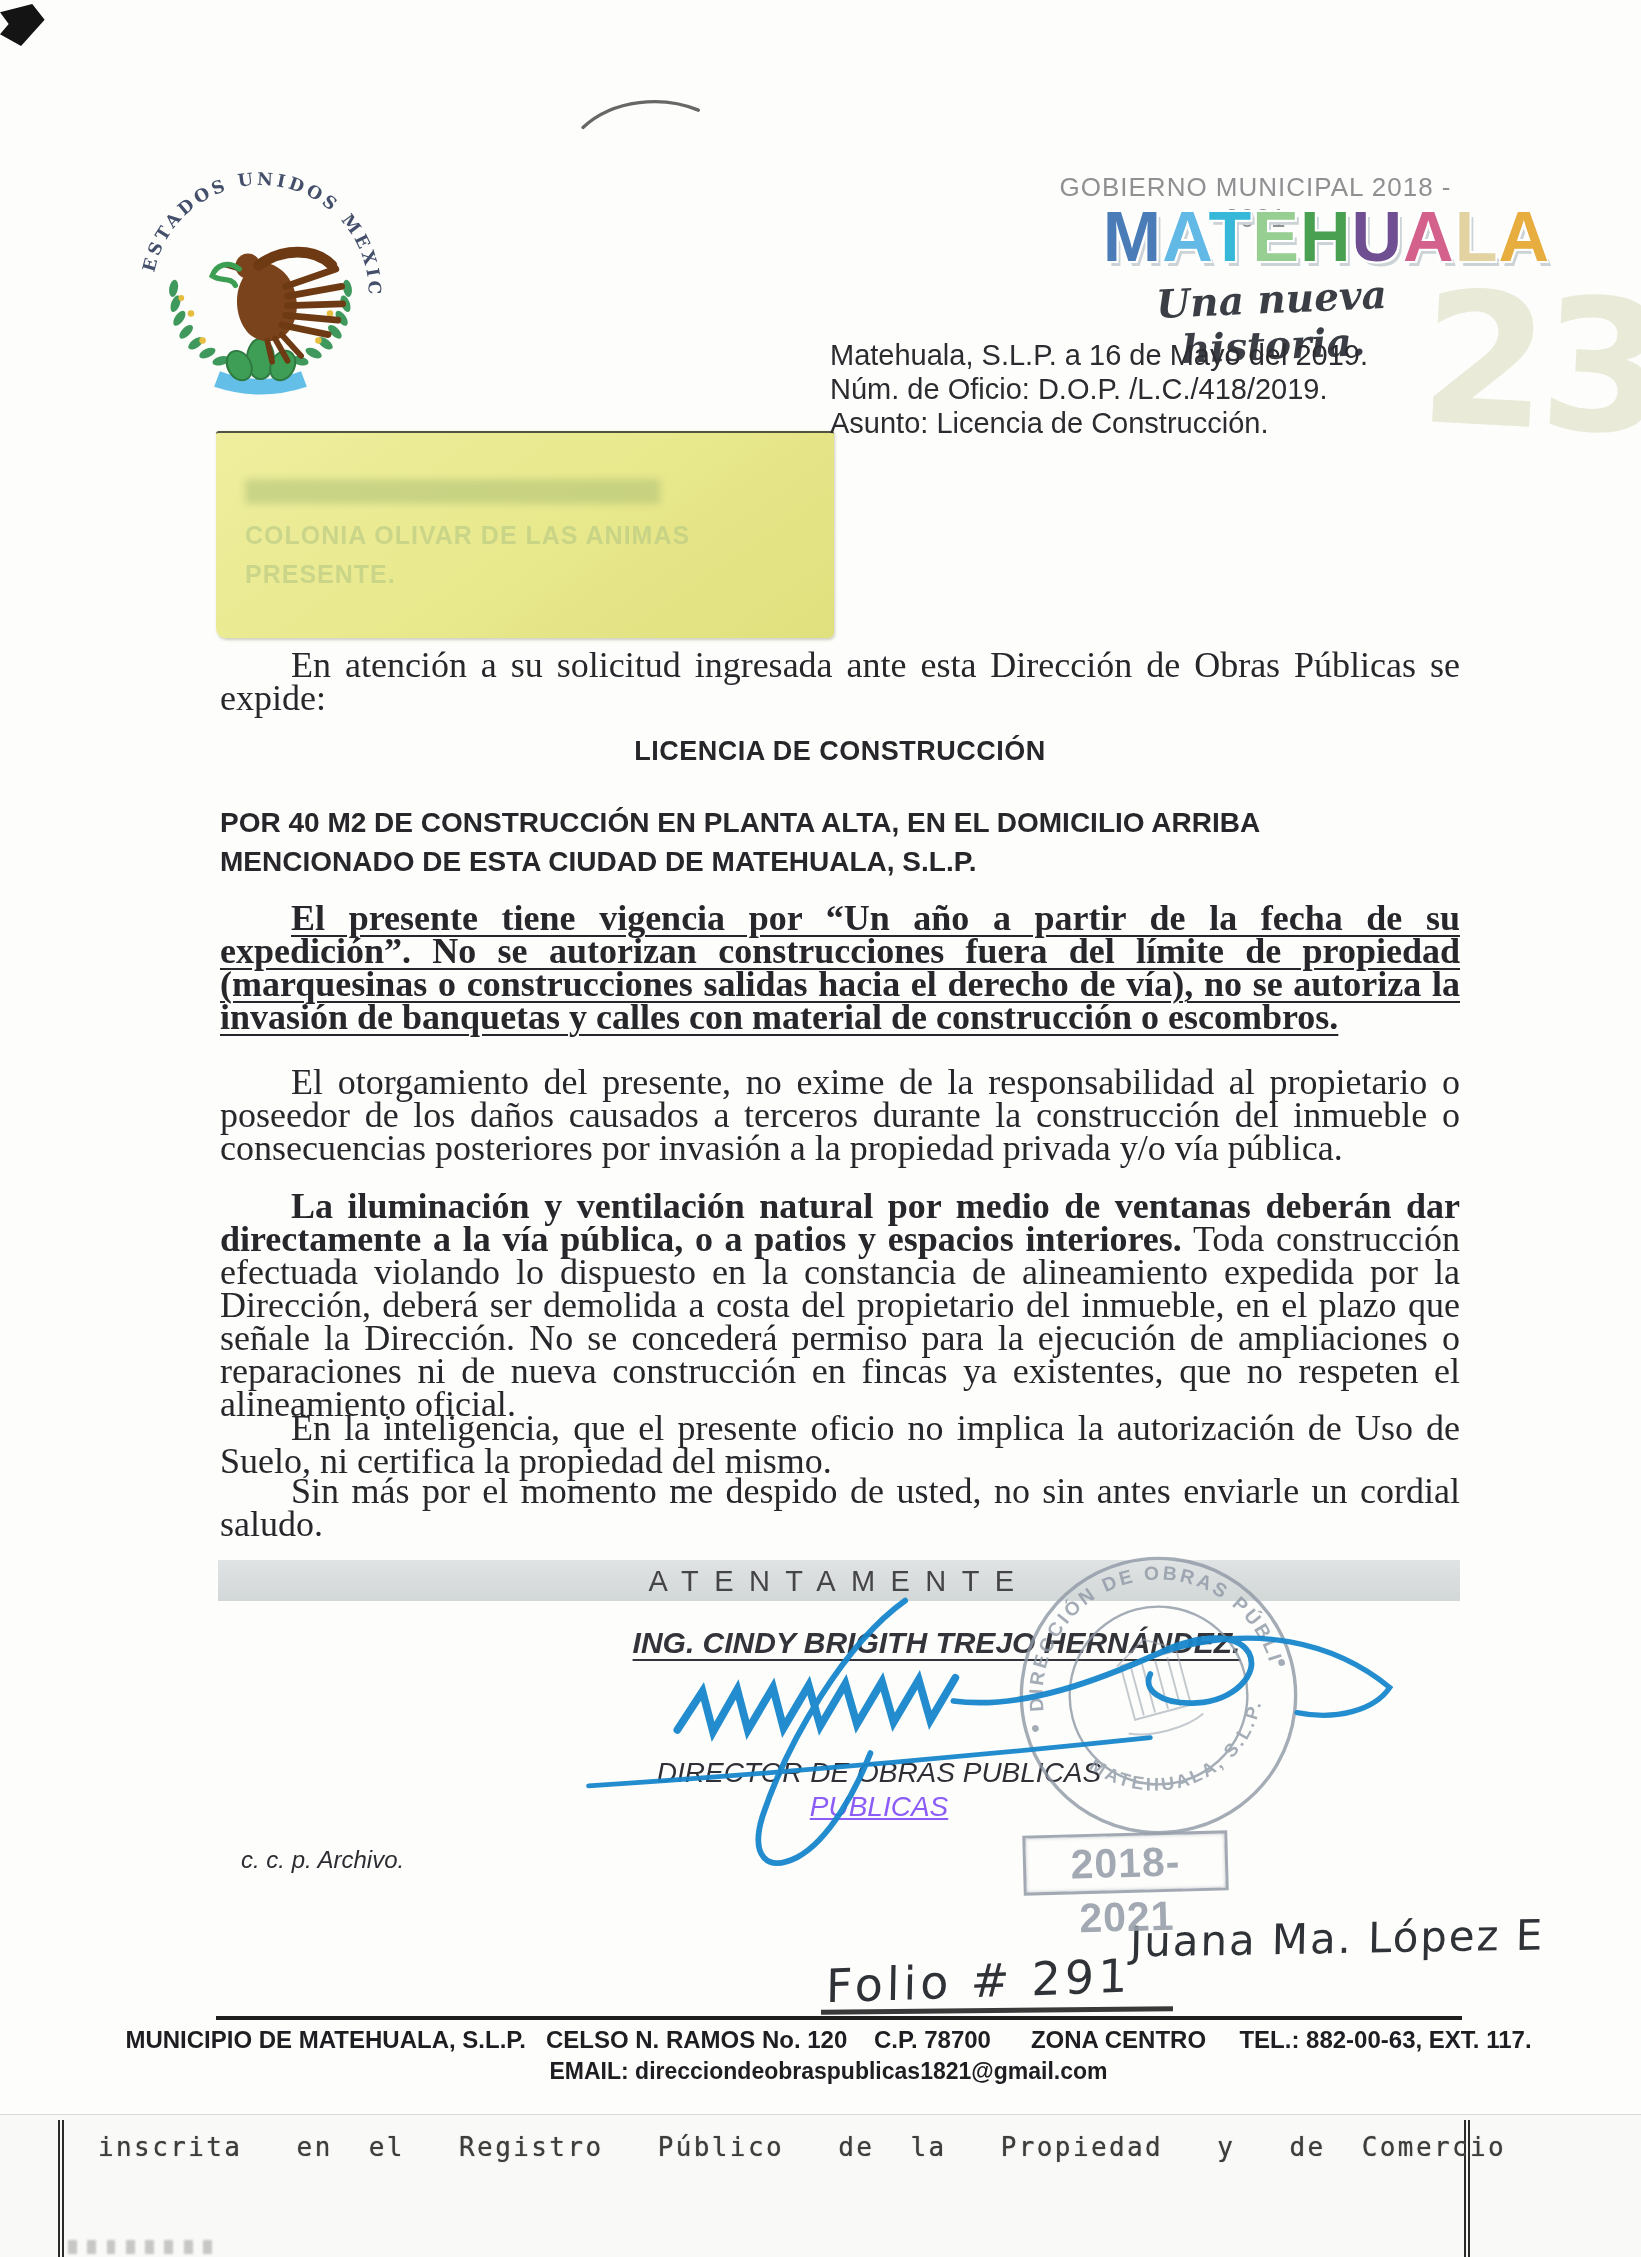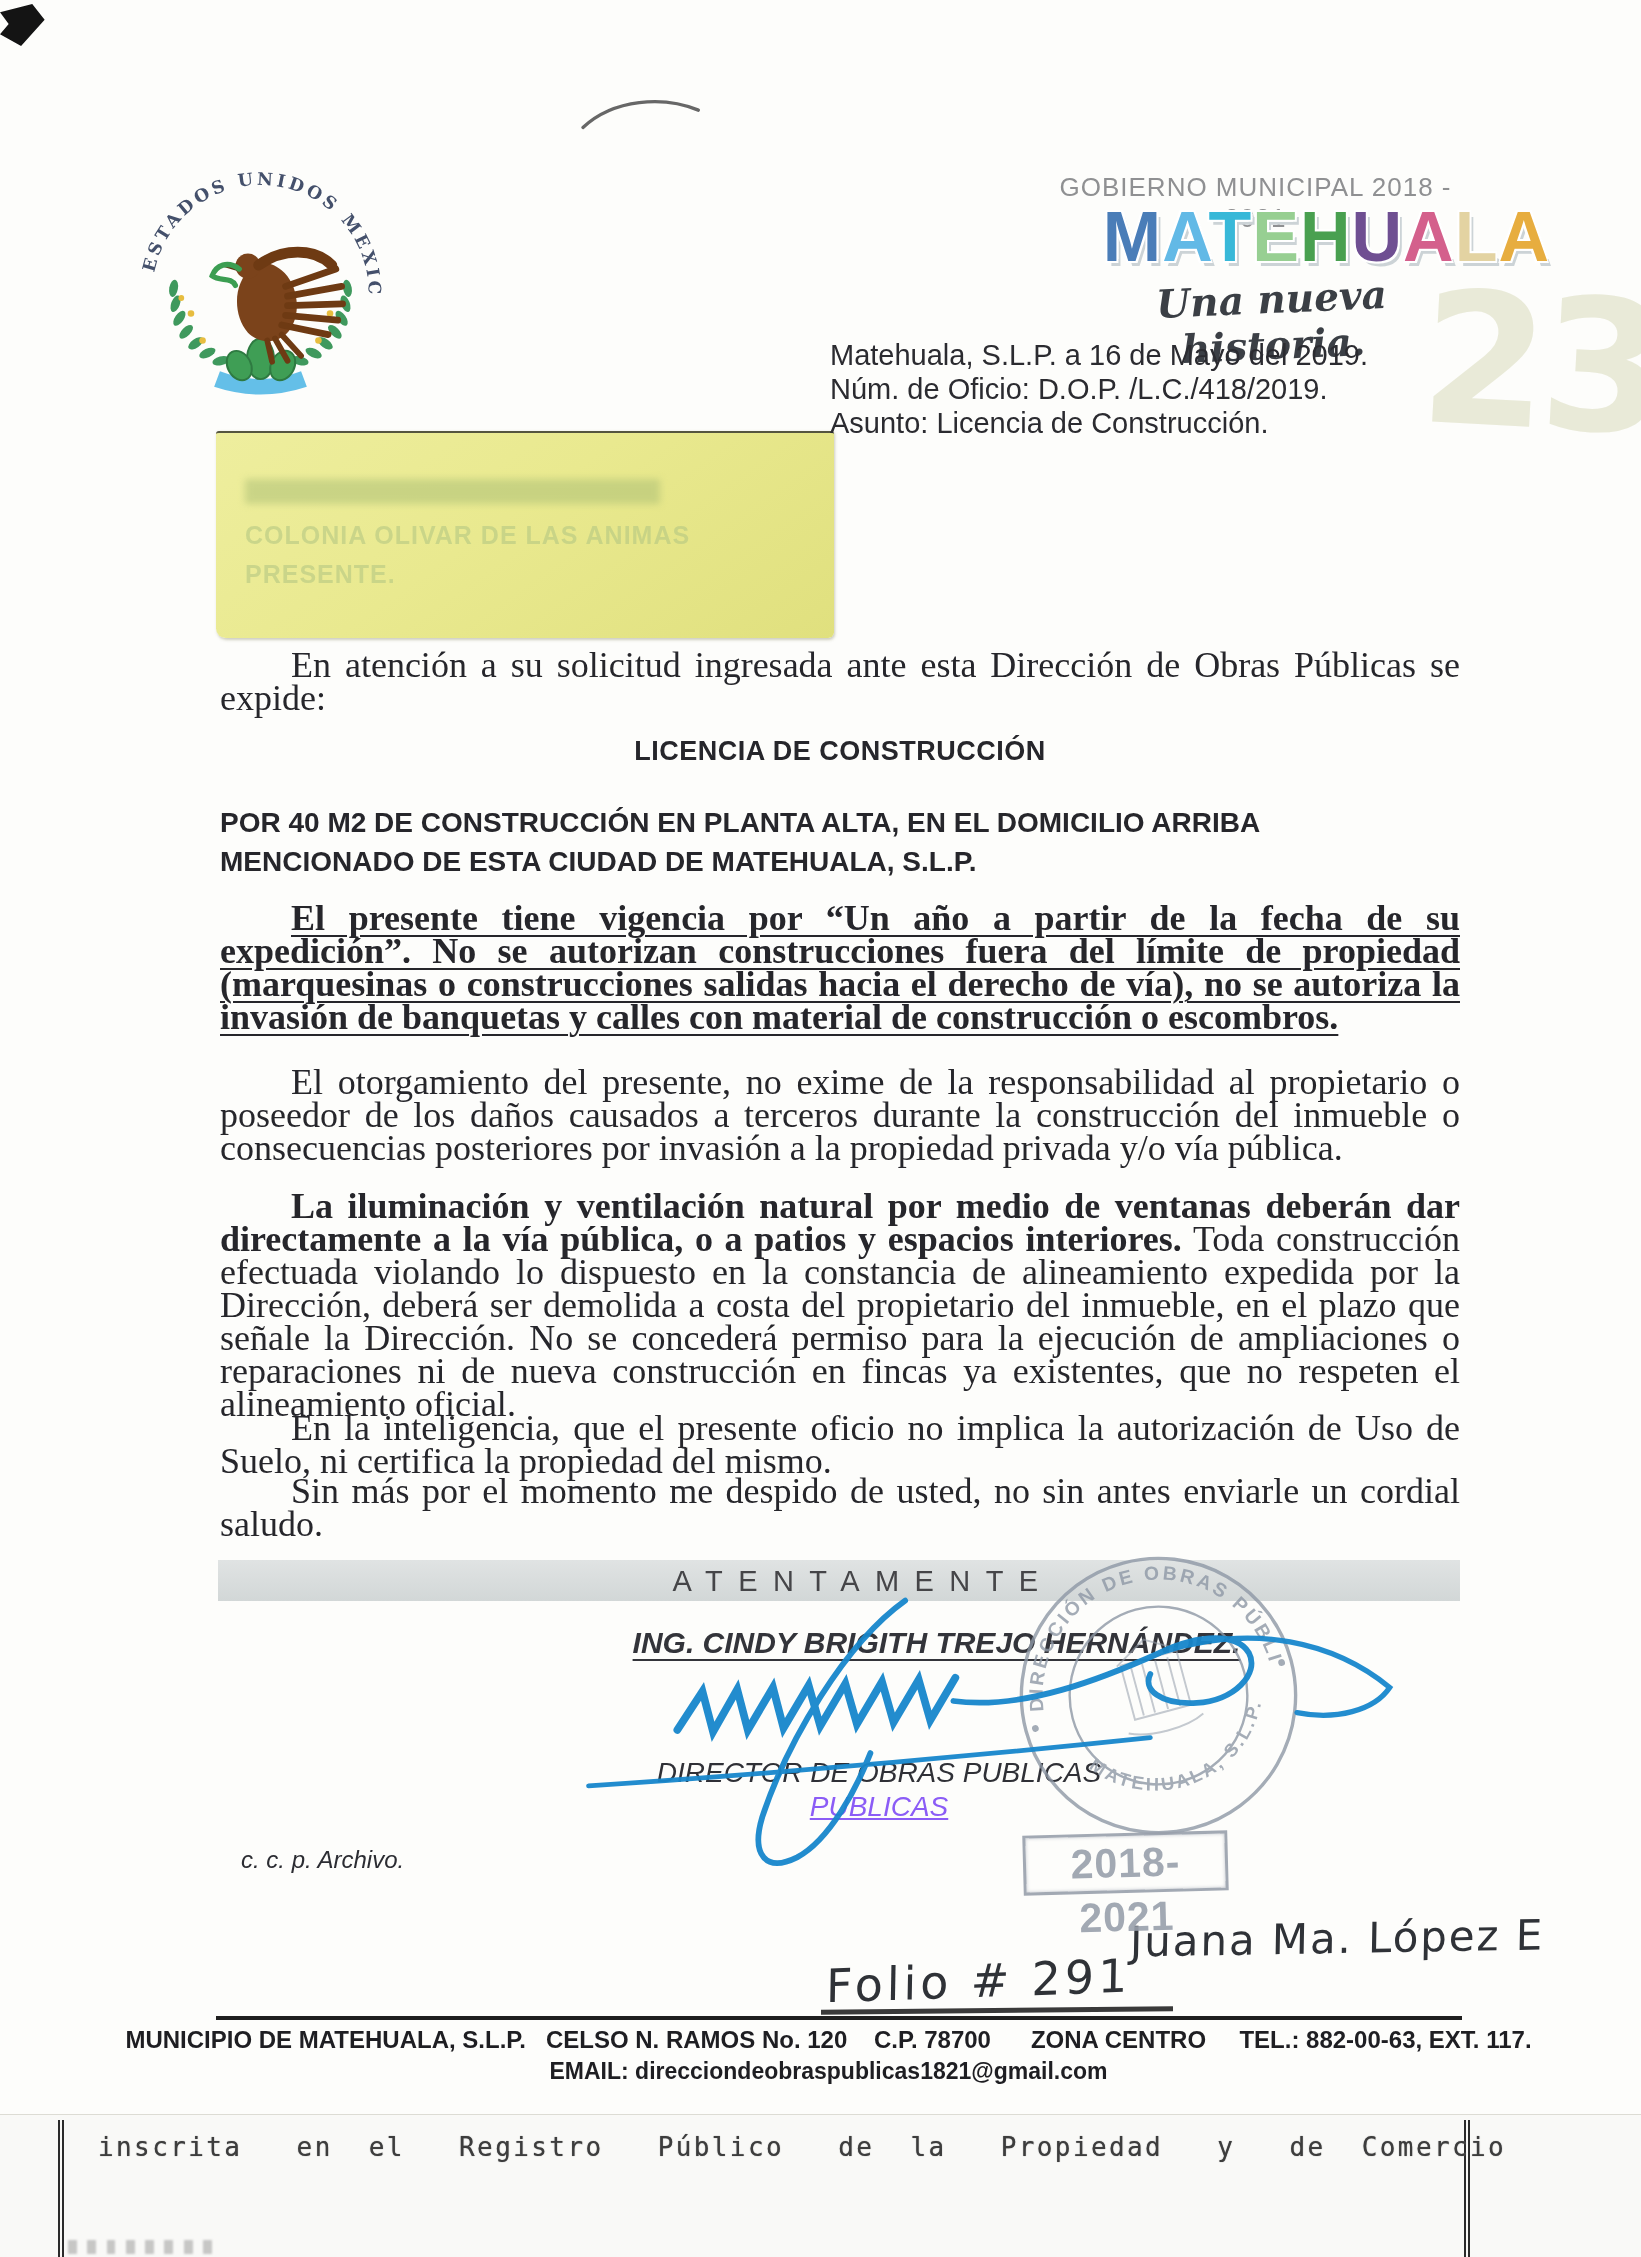--- a/index.html
+++ b/index.html
@@ -48,21 +48,21 @@
   .para{left:220px;width:1240px;font-size:36px;line-height:33px;text-align:justify;font-family:Liberation Serif, serif;}
   .indent{text-indent:71px;}
   .center-title{left:220px;width:1240px;text-align:center;font-weight:bold;font-size:27px;letter-spacing:0.5px;}
   .bold-block{left:220px;width:1240px;font-weight:bold;font-size:28px;line-height:39px;text-align:left;}
   .ul-block{font-weight:bold;text-decoration:underline;text-decoration-thickness:1.9px;text-underline-offset:4.8px;}
 
   
   .gray-band{left:218px;top:1560px;width:1242px;height:41px;
       background:linear-gradient(#e0e3e3,#d2d7d7);z-index:1;}
   .atentamente{left:218px;top:1565px;width:1242px;text-align:center;
-      font-size:29px;letter-spacing:15.4px;color:#454548;z-index:2;padding-left:24px;}
+      font-size:29px;letter-spacing:15.4px;color:#454548;z-index:2;}
   .sig-name{left:415px;top:1626px;width:1043px;text-align:center;z-index:2;
       font-weight:bold;font-style:italic;font-size:30px;color:#33343a;
       text-decoration:underline;text-decoration-thickness:1.9px;text-underline-offset:5.8px;}
   .sig-title1{left:541px;top:1757px;width:676px;text-align:center;z-index:2;
       font-style:italic;font-size:28px;color:#2f3036;}
   .sig-title2{left:541px;top:1791px;width:676px;text-align:center;z-index:2;
       font-style:italic;font-size:28px;color:#8b5cf6;text-decoration:underline;}
   .round-stamp{left:1004px;top:1541px;z-index:2;transform:rotate(-15deg);opacity:.8;}
   .years-stamp{left:1023px;top:1833px;width:199px;height:54px;z-index:2;
       border:3.9px solid #99a0ac;color:#99a0ac;font-weight:bold;font-size:41px;

